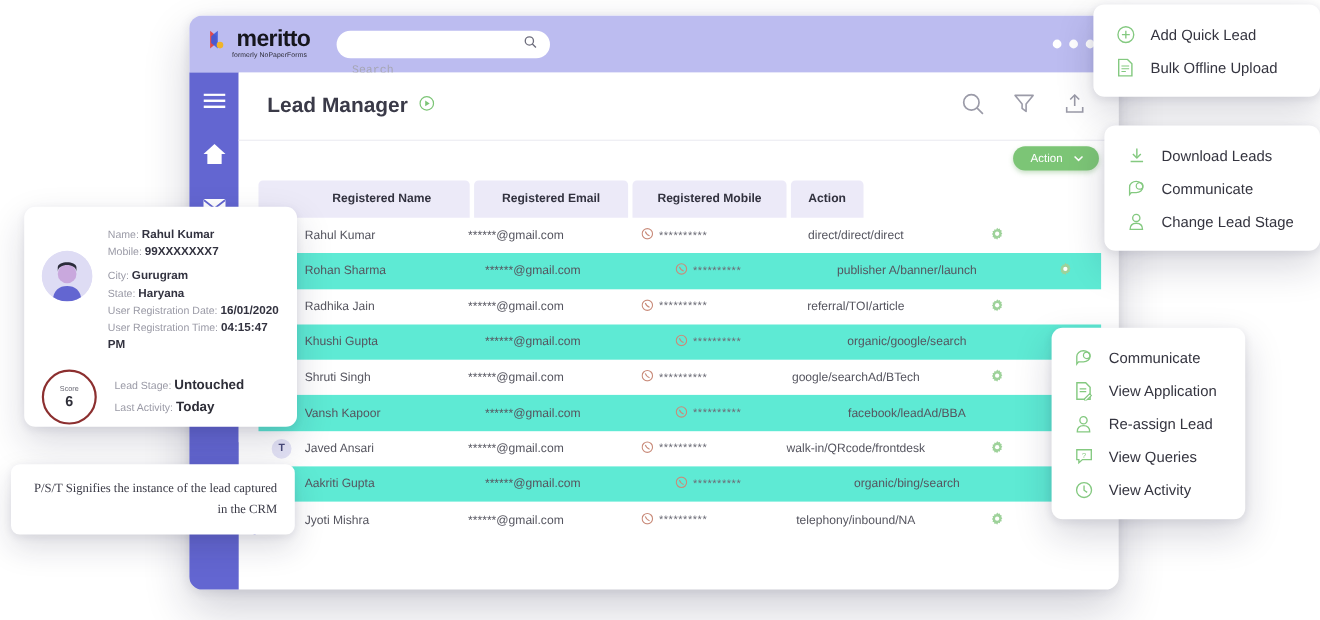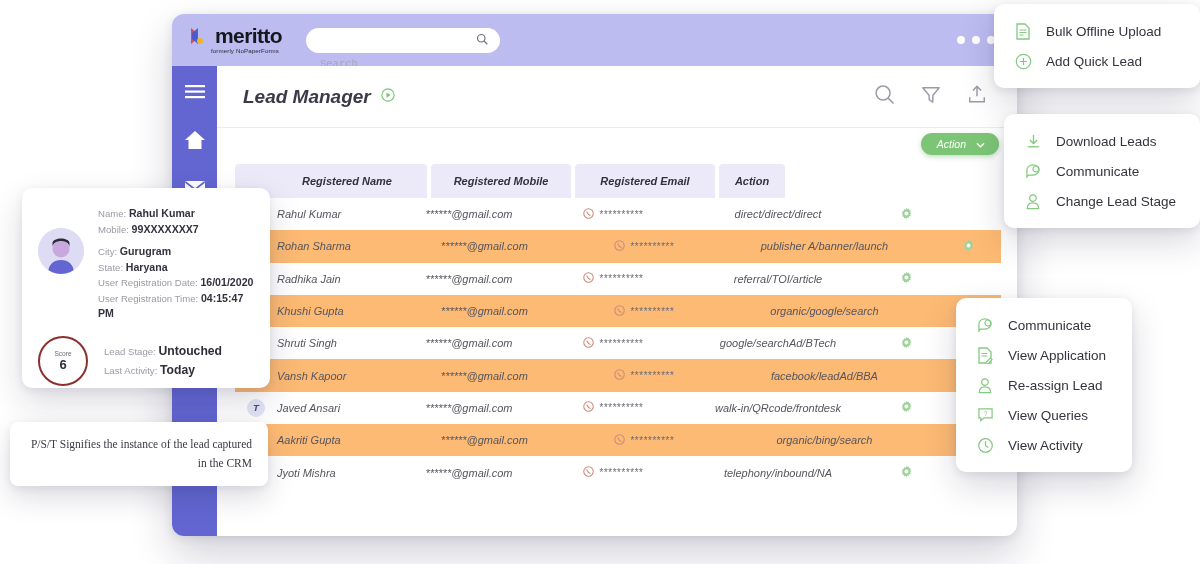--- a/index.html
+++ b/index.html
@@ -41,21 +41,21 @@
 
   
   .sidebar{
     position:absolute;left:0;top:52px;width:45px;height:470px;
     background:#6366d1;display:flex;flex-direction:column;align-items:center;
     padding-top:16px;gap:28px;border-bottom-left-radius:12px;
   }
   .side-ic{width:22px;height:20px;display:flex;align-items:center;justify-content:center;}
 
   
-  .content{position:absolute;left:45px;top:52px;width:800px;height:336px;background:#fff;font-style:italic;}
+  .content{position:absolute;left:45px;top:52px;width:800px;height:336px;background:#fff;}
   .page-head{
     height:62px;display:flex;align-items:center;padding:0 30px 0 26px;
     border-bottom:1px solid #ececf2;box-sizing:border-box;
   }
   .page-title{font-size:19px;color:#3a3a48;font-weight:bold;}
   .play-ic{margin-left:10px;}
   .head-tools{margin-left:auto;display:flex;gap:26px;align-items:center;}
 
   .action-bar{height:32px;display:flex;align-items:center;justify-content:flex-end;padding-right:18px;}
   .action-btn{
@@ -71,21 +71,21 @@
     background:#eceaf8;color:#32323f;font-size:11px;font-weight:bold;
     height:34px;display:flex;align-items:center;justify-content:center;
     border-radius:4px 4px 0 0;text-align:center;
   }
   .c-name{width:160px;padding-left:32px;}
   .c-email{width:140px;}
   .c-mobile{width:140px;}
   .c-camp{width:182px;}
   .c-act{width:66px;}
   .trow{display:flex;gap:4px;height:32.3px;align-items:center;position:relative;}
-  .trow.alt{background:#fdba74;gap:20px;}
+  .trow.alt{background:#5eead4;gap:20px;}
   .marker{position:absolute;left:-5px;top:2px;width:3px;height:28px;background:#6366d1;border-radius:2px;}
   .cell{display:flex;align-items:center;justify-content:center;font-size:11px;color:#55555f;height:100%;box-sizing:border-box;}
   .cell.name{justify-content:flex-start;padding-left:12px;gap:12px;}
   .badge{
     width:18px;height:18px;border-radius:50%;background:#e4e3f6;color:#4a4a7a;
     font-size:9.5px;font-weight:bold;display:flex;align-items:center;justify-content:center;flex:none;
   }
   .mobile-cell{gap:5px;}
   .mask{font-size:10px;letter-spacing:.5px;color:#6b6b75;}
 
@@ -232,22 +232,22 @@
             <svg width="9" height="6" viewBox="0 0 10 6">
                 <path d="M1 1 L5 5 L9 1" fill="none" stroke="#fff" stroke-width="1.5"></path>
               </svg>
           </span>
         </div>
       </div>
 
       <div class="table">
         <div class="thead">
           <div class="th c-name">Registered Name</div>
+          <div class="th c-email">Registered Email</div>
           <div class="th c-mobile">Registered Mobile</div>
-          <div class="th c-email">Registered Email</div>
           <div class="th c-act">Action</div>
         </div>
         <div id="tbody">
             <div class="trow">
               <span class="marker"></span>
               <div class="cell name c-name">
                 <span class="badge">P</span>
                 <span>Rahul Kumar</span>
               </div>
               <div class="cell c-email">******@gmail.com</div>
@@ -497,35 +497,35 @@
         </div>
       </div>
     </div>
   </div>
 
   <div class="tooltip">P/S/T Signifies the instance of the lead captured in the CRM</div>
 
   <div class="menu m1" id="menu1">
       <div class="menu-item">
         <span class="mi">
+          <svg width="17" height="17" viewBox="0 0 18 18">
+            <circle cx="9" cy="9" r="7.6" fill="none" stroke="#84c980" stroke-width="1.3"></circle>
+            <path d="M9 5.2 v7.6 M5.2 9 h7.6" stroke="#84c980" stroke-width="1.3"></path>
+          </svg>
+        </span>
+        <span class="menu-label">Add Quick Lead</span>
+      </div>
+      <div class="menu-item">
+        <span class="mi">
           <svg width="16" height="17" viewBox="0 0 16 17">
             <path d="M2 1 h8 l4 4 v11 h-12 z" fill="none" stroke="#84c980" stroke-width="1.3"></path>
             <path d="M4.5 7 h7 M4.5 9.5 h7 M4.5 12 h4" stroke="#84c980" stroke-width="1.1"></path>
           </svg>
         </span>
         <span class="menu-label">Bulk Offline Upload</span>
-      </div>
-      <div class="menu-item">
-        <span class="mi">
-          <svg width="17" height="17" viewBox="0 0 18 18">
-            <circle cx="9" cy="9" r="7.6" fill="none" stroke="#84c980" stroke-width="1.3"></circle>
-            <path d="M9 5.2 v7.6 M5.2 9 h7.6" stroke="#84c980" stroke-width="1.3"></path>
-          </svg>
-        </span>
-        <span class="menu-label">Add Quick Lead</span>
       </div>
     </div>
   <div class="menu m2" id="menu2">
       <div class="menu-item">
         <span class="mi">
           <svg width="17" height="17" viewBox="0 0 18 18">
             <path d="M9 2 v9" stroke="#84c980" stroke-width="1.4"></path>
             <path d="M5.2 7.4 L9 11.2 L12.8 7.4" fill="none" stroke="#84c980" stroke-width="1.4" stroke-linejoin="round"></path>
             <path d="M3 14.6 h12" stroke="#84c980" stroke-width="1.4"></path>
           </svg>

